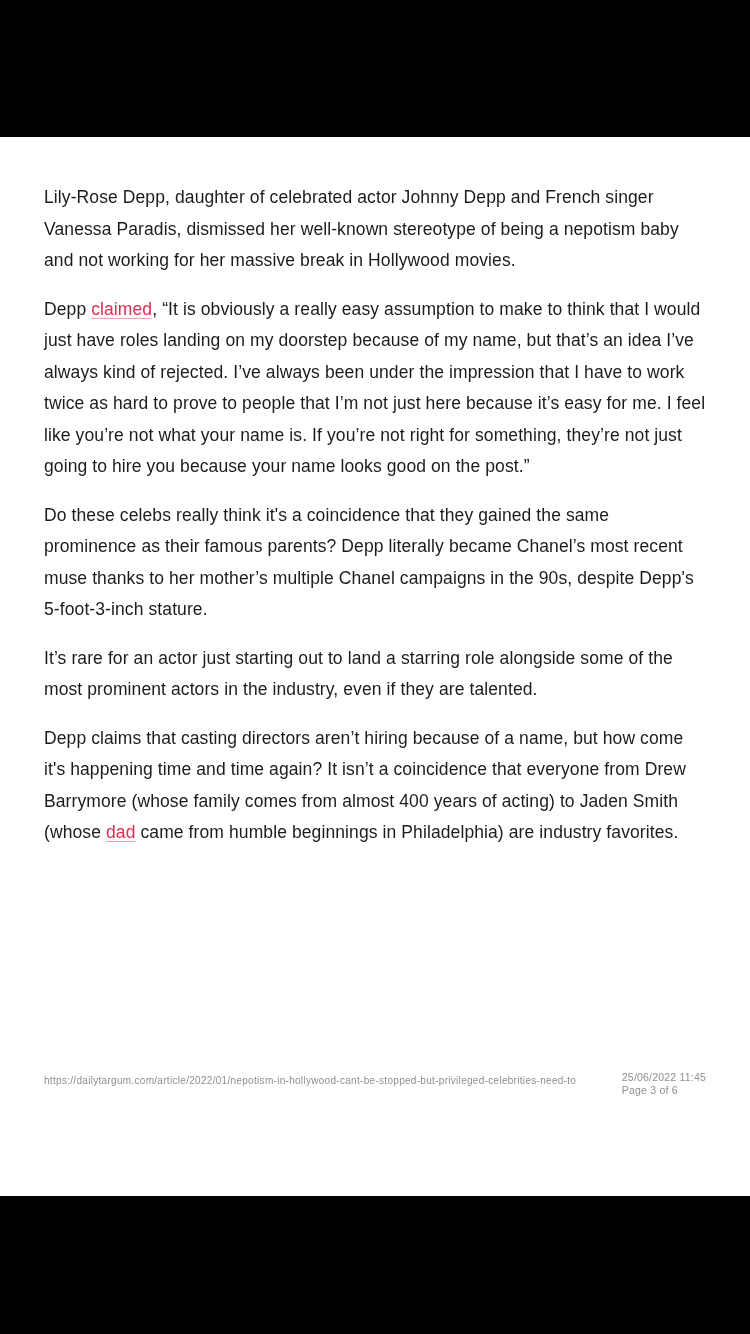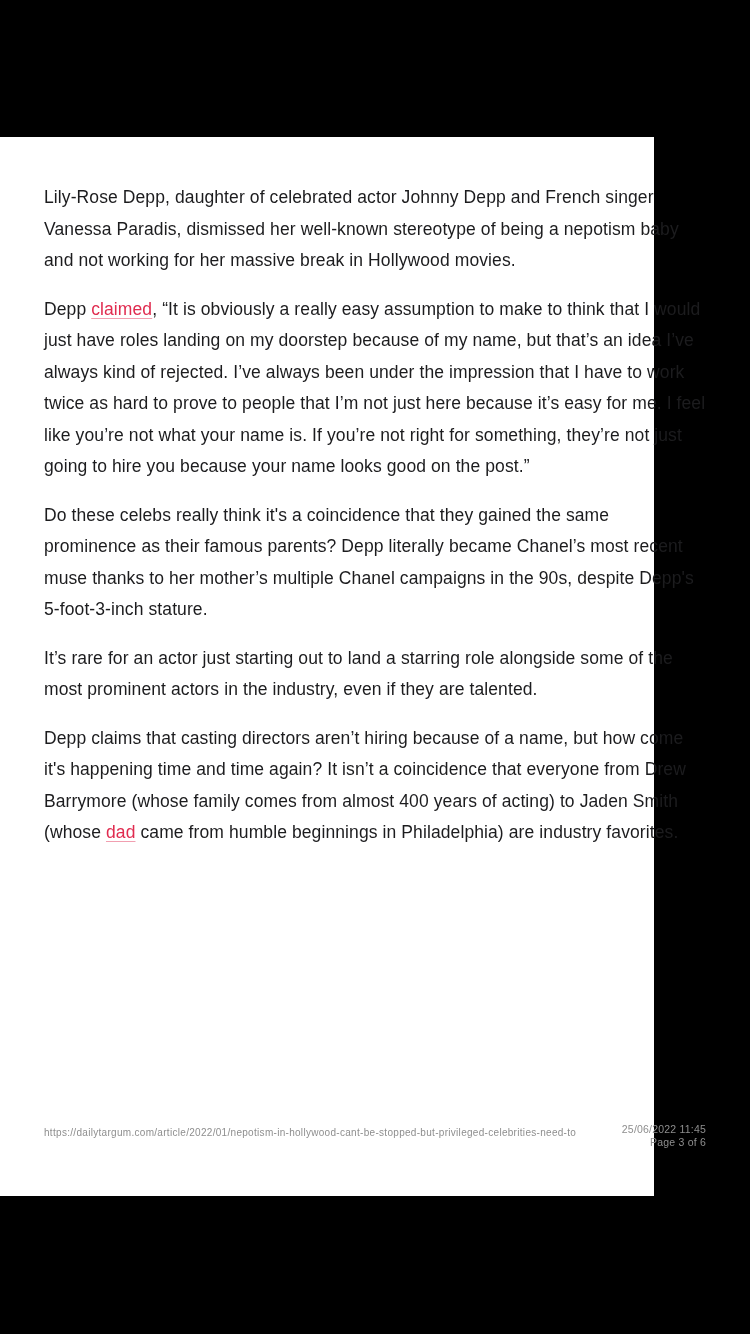--- a/index.html
+++ b/index.html
@@ -20,21 +20,21 @@
     left: 0;
     width: 750px;
     background: var(--letterbox-color, #000);
   }
   .letterbox.top { top: 0; height: 137px; }
   .letterbox.bottom { top: 1196px; height: 138px; }
   .paper {
     position: absolute;
     top: 137px;
     left: 0;
-    width: 654px;
+    width: 750px;
     height: 1059px;
     background: var(--paper-color, #fff);
   }
   .article {
     position: absolute;
     top: 45px;
     left: 44px;
     width: 662px;
   }
   .article p {
@@ -47,38 +47,37 @@
   }
   .article a {
     color: var(--link-color, #e02b4f);
     text-decoration-thickness: 1px;
     text-underline-offset: 2.5px;
     text-decoration-color: rgba(224, 43, 79, 0.45);
     cursor: pointer;
   }
   .footer {
     position: absolute;
-    top: 986px;
+    top: 934px;
     left: 44px;
     width: 662px;
     display: flex;
     justify-content: space-between;
     align-items: flex-start;
     color: var(--footer-color, #8e8e8e);
   }
   .footer-url {
     font-size: 10px;
     line-height: 13px;
     letter-spacing: 0.3px;
     margin-top: 3px;
     max-width: 540px;
     white-space: nowrap;
   }
   .footer-meta {
-    text-align: right;
     font-size: 10.5px;
     line-height: 13px;
     letter-spacing: 0.2px;
   }
 </style>
 </head>
 <body>
 
 <div class="screen">
   <div class="letterbox top"></div>

